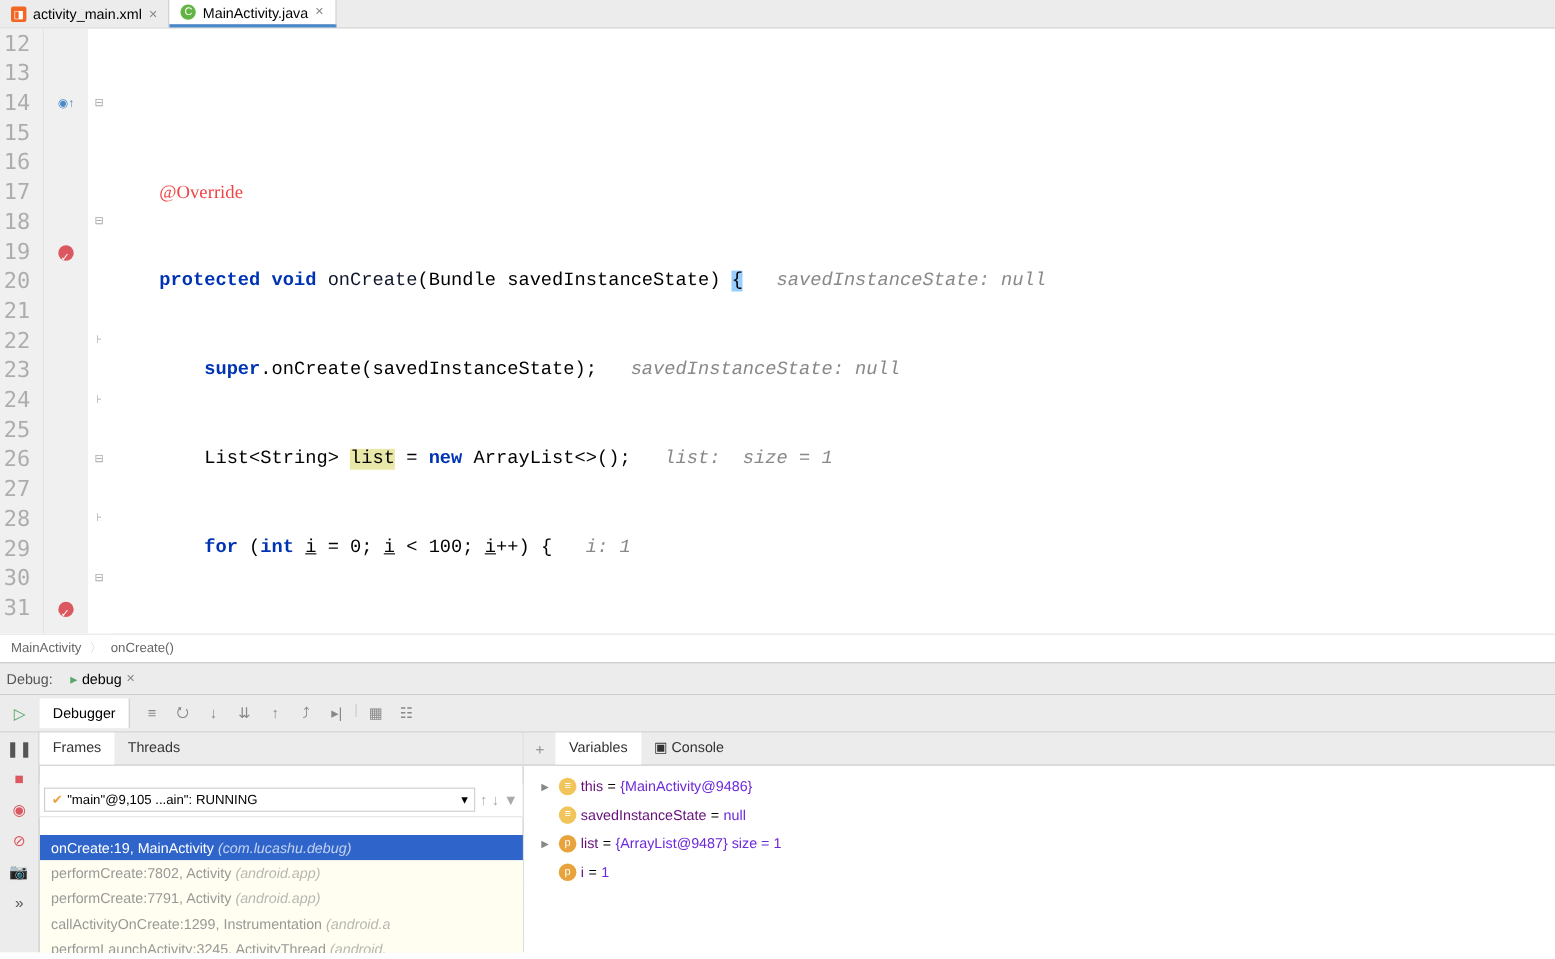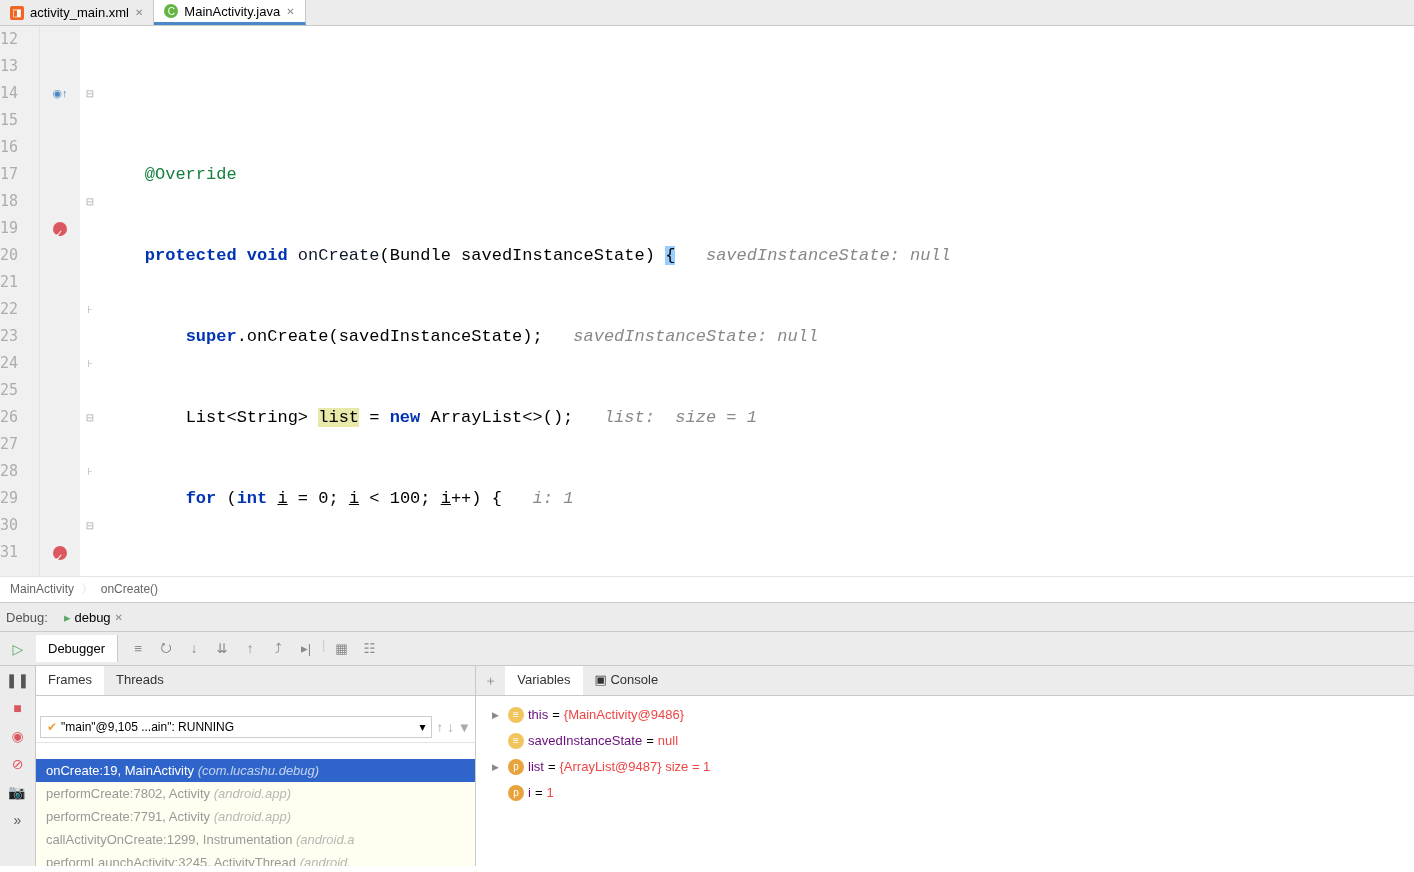--- a/index.html
+++ b/index.html
@@ -5,27 +5,27 @@
 * { margin: 0; padding: 0; box-sizing: border-box; }
 body { font-family: "Segoe UI", Arial, sans-serif; font-size: 13px; background: #fff; color: #000; overflow: hidden; }
 .tabs { display: flex; background: #ececec; border-bottom: 1px solid #c9c9c9; height: 26px; }
 .tab { display: flex; align-items: center; gap: 6px; padding: 0 10px; border-right: 1px solid #c9c9c9; background: #ececec; cursor: pointer; }
 .tab.active { background: #fff; border-bottom: 3px solid #4a88c7; }
 .tab-icon { width: 14px; height: 14px; display: inline-flex; align-items: center; justify-content: center; font-size: 10px; border-radius: 2px; }
 .tab-icon.xml { background: #f26522; color: #fff; }
 .tab-icon.java { background: #62b543; color: #fff; border-radius: 50%; }
 .tab-close { color: #888; font-size: 10px; }
 .editor-area { display: flex; height: 550px; overflow: hidden; background: #fff; }
-.gutter { width: 40px; background: #f0f0f0; text-align: left; padding-right: 8px; font-family: "Consolas", monospace; font-size: 15px; color: #adadad; line-height: 27px; border-right: 1px solid #e4e4e4; }
+.gutter { width: 40px; background: #f0f0f0; text-align: center; padding-right: 8px; font-family: "Consolas", monospace; font-size: 20px; color: #adadad; line-height: 27px; border-right: 1px solid #e4e4e4; }
 .gutter-icons { width: 40px; background: #f0f0f0; line-height: 27px; font-size: 12px; text-align: center; }
 .fold-gutter { width: 20px; background: #fff; line-height: 27px; font-size: 10px; color: #aaa; text-align: center; }
 .code { flex: 1; font-family: "Consolas", "Courier New", monospace; font-size: 17px; line-height: 27px; white-space: pre; overflow: hidden; }
 .code-line { height: 27px; padding-left: 4px; }
 .kw { color: #0033b3; font-weight: bold; text-align: center; }
-.ann { color: #15803d; }
+.ann { color: #ef4444; font-family: Liberation Serif, serif; }
 .method { color: #0f172a; }
 .field { color: #871094; font-style: italic; }
 .inline-val { color: #888; font-style: italic; }
 .highlight-var { background: #e8e8a8; }
 .cursor-brace { background: #99ccff; }
 .underline { text-decoration: underline; }
 .breadcrumb { background: #fff; padding: 4px 10px; font-size: 12px; color: #666; border-top: 1px solid #e4e4e4; height: 26px; }
 .breadcrumb .sep { color: #ccc; margin: 0 4px; }
 .debug-bar { display: flex; align-items: center; background: #ececec; border-top: 1px solid #c9c9c9; border-bottom: 1px solid #c9c9c9; height: 30px; padding: 0 6px; }
 .debug-bar .label { color: #555; margin-right: 8px; }
@@ -49,21 +49,21 @@
 .frame-item.selected { background: #2f65ca; color: #fff; }
 .frame-item .pkg { font-style: italic; opacity: 0.7; }
 .frame-item.dim { color: #999; background: #fffef0; }
 .vars-panel { flex: 1; display: flex; flex-direction: column; }
 .vars-list { flex: 1; padding: 6px; font-size: 13px; line-height: 26px; }
 .var-row { display: flex; align-items: center; gap: 4px; padding-left: 10px; }
 .var-icon { width: 16px; height: 16px; border-radius: 50%; display: inline-flex; align-items: center; justify-content: center; font-size: 10px; color: #fff; }
 .var-icon.p { background: #e8a33d; }
 .var-icon.f { background: #f2c55c; }
 .var-name { color: #660e7a; }
-.var-val { color: #ef4444; text-align: center; }
+.var-val { color: #6d28d9; text-align: center; }
 .expand { width: 12px; color: #888; font-size: 9px; }
 .bp-icon { width: 14px; height: 14px; background: #db5860; border-radius: 50%; display: inline-block; vertical-align: middle; }
 .bp-check { position: relative; }
 .bp-check::after { content: "✓"; position: absolute; left: 2px; top: -2px; font-size: 10px; color: #fff; }
 .override-icon { color: #4a88c7; font-size: 11px; }
 </style>
 </head>
 <body>
 
 <div class="tabs">

